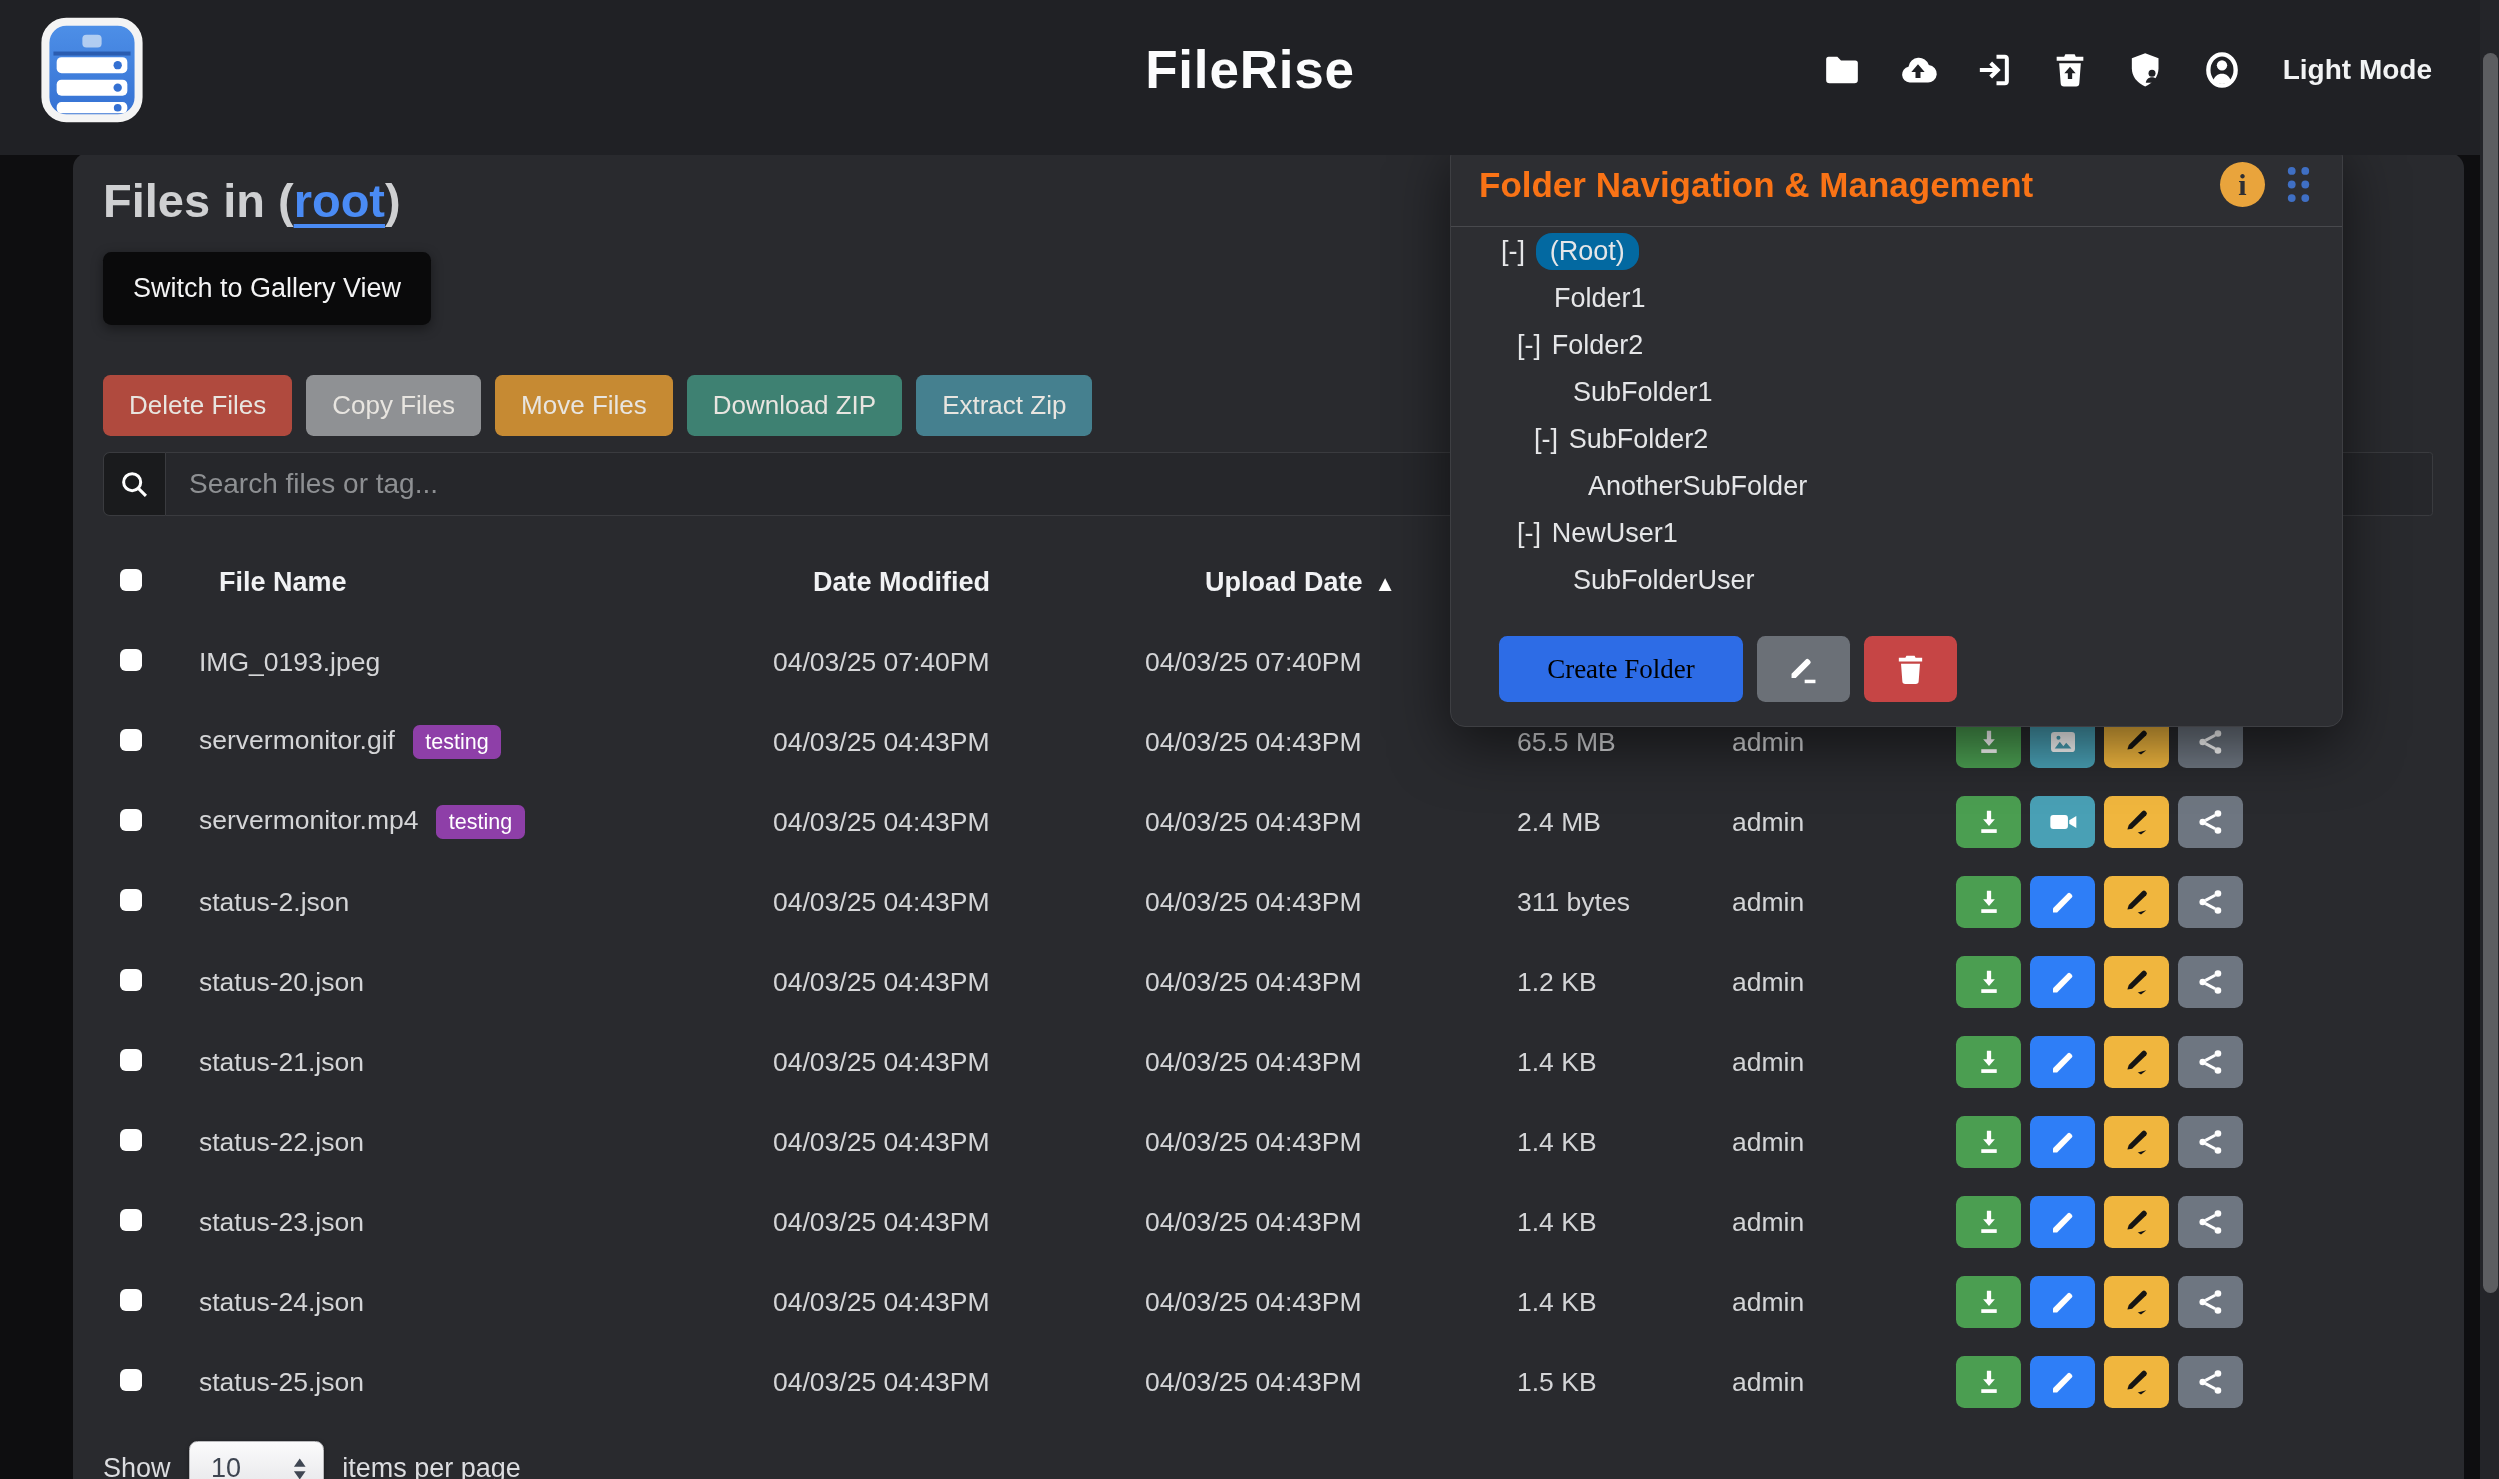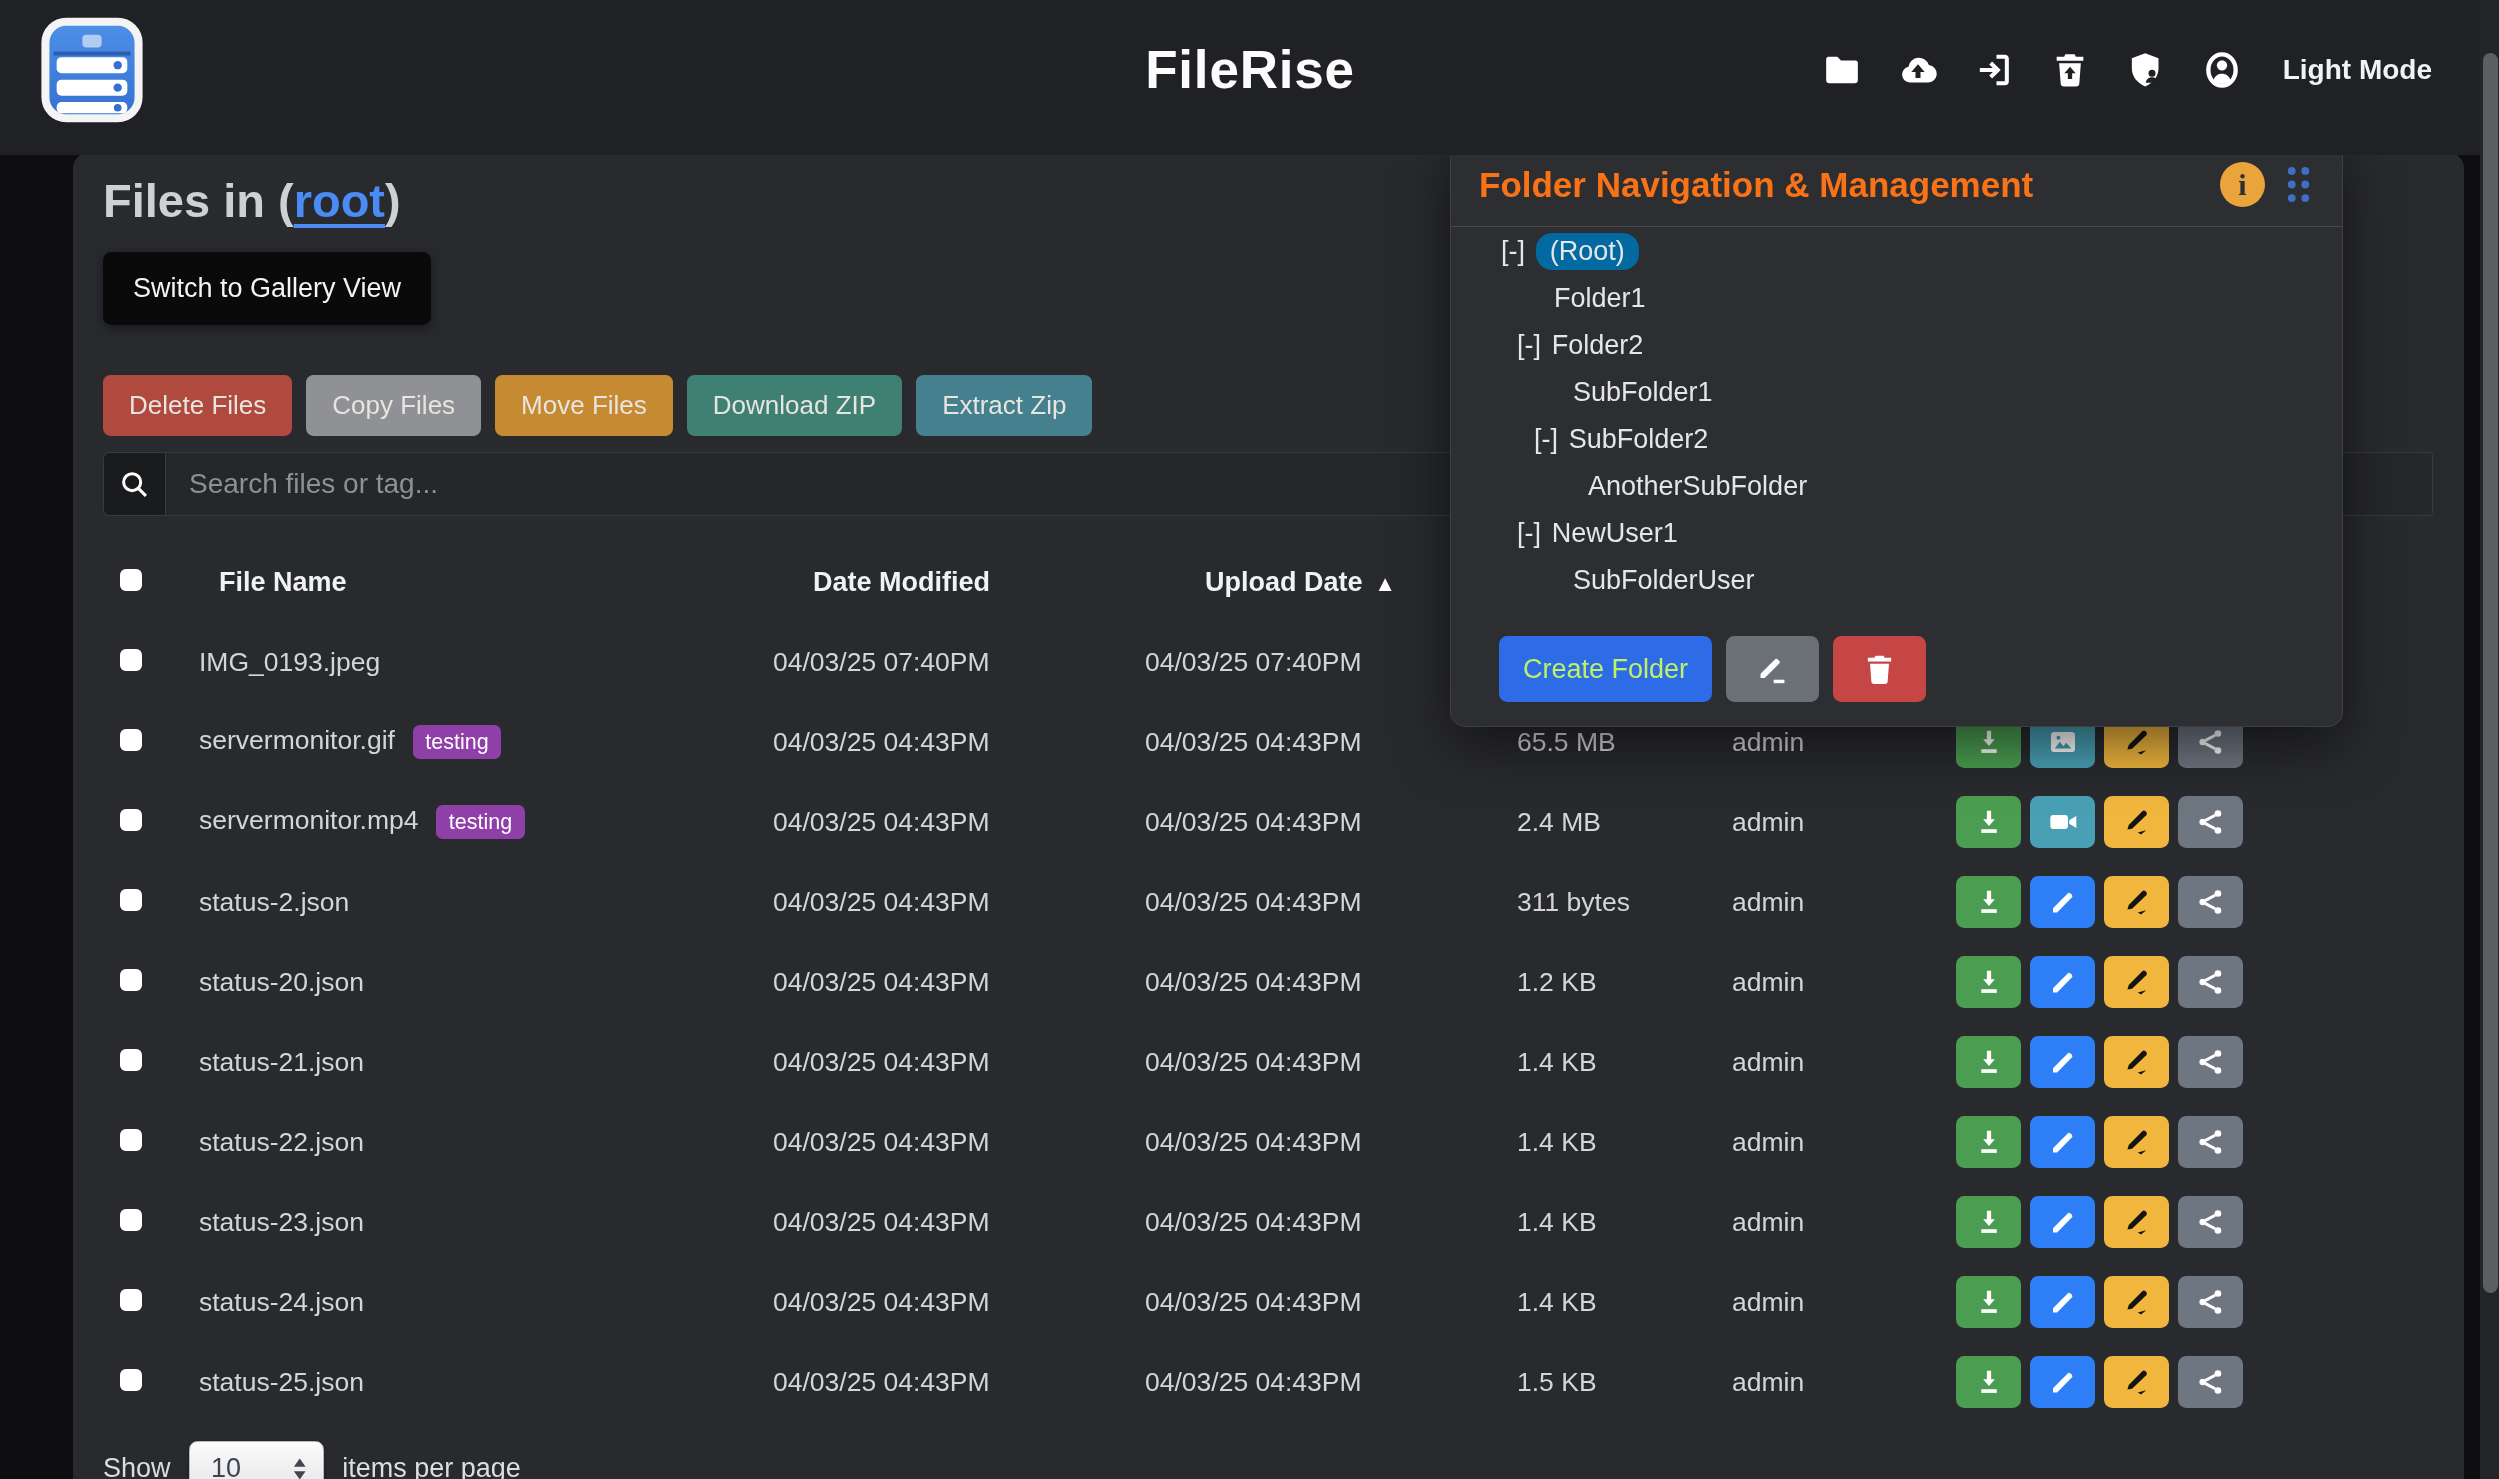--- a/index.html
+++ b/index.html
@@ -75,21 +75,21 @@
   .ptitle{font-size:35px;font-weight:bold;color:#f97316;}
   .pico{margin-left:auto;display:flex;align-items:center;gap:18px;}
   .info-badge{width:45px;height:45px;border-radius:50%;background:#e9a43c;display:flex;align-items:center;justify-content:center;
     color:#2e2f33;font-size:30px;font-weight:bold;font-family:"Liberation Serif",serif;cursor:pointer;}
   .drag-handle{cursor:grab;display:flex;align-items:center;}
   .tree{position:absolute;left:0;right:0;top:85px;}
   .titem{height:47px;display:flex;align-items:center;font-size:27px;color:#e5e6e8;cursor:pointer;}
   .titem .toggle{margin-right:10.7px;white-space:pre;}
   .titem .tlabel.sel{background:#0369a1;border-radius:16px;padding:3.3px 14px;}
   .pbtns{position:absolute;left:48px;top:493px;display:flex;gap:14px;}
-  .create-btn{width:213px;height:66px;background:#2d6ce6;color:#bef264;border:none;border-radius:8.3px;font-size:27px;font-family:Liberation Sans, sans-serif;cursor:pointer;}
+  .create-btn{width:244px;height:66px;background:#2d6ce6;color:#000000;border:none;border-radius:8.3px;font-size:27px;font-family:Liberation Serif, serif;cursor:pointer;}
   .pbtn{width:93px;height:66px;border:none;border-radius:8.3px;display:flex;align-items:center;justify-content:center;cursor:pointer;}
   .pbtn svg{width:35px;height:35px;}
   .pbtn.edit{background:#6b7077;}
   .pbtn.del{background:#c64545;}
   .defs{position:absolute;width:0;height:0;overflow:hidden;}
 </style>
 </head>
 <body>
 
 <svg class="defs" aria-hidden="true">

